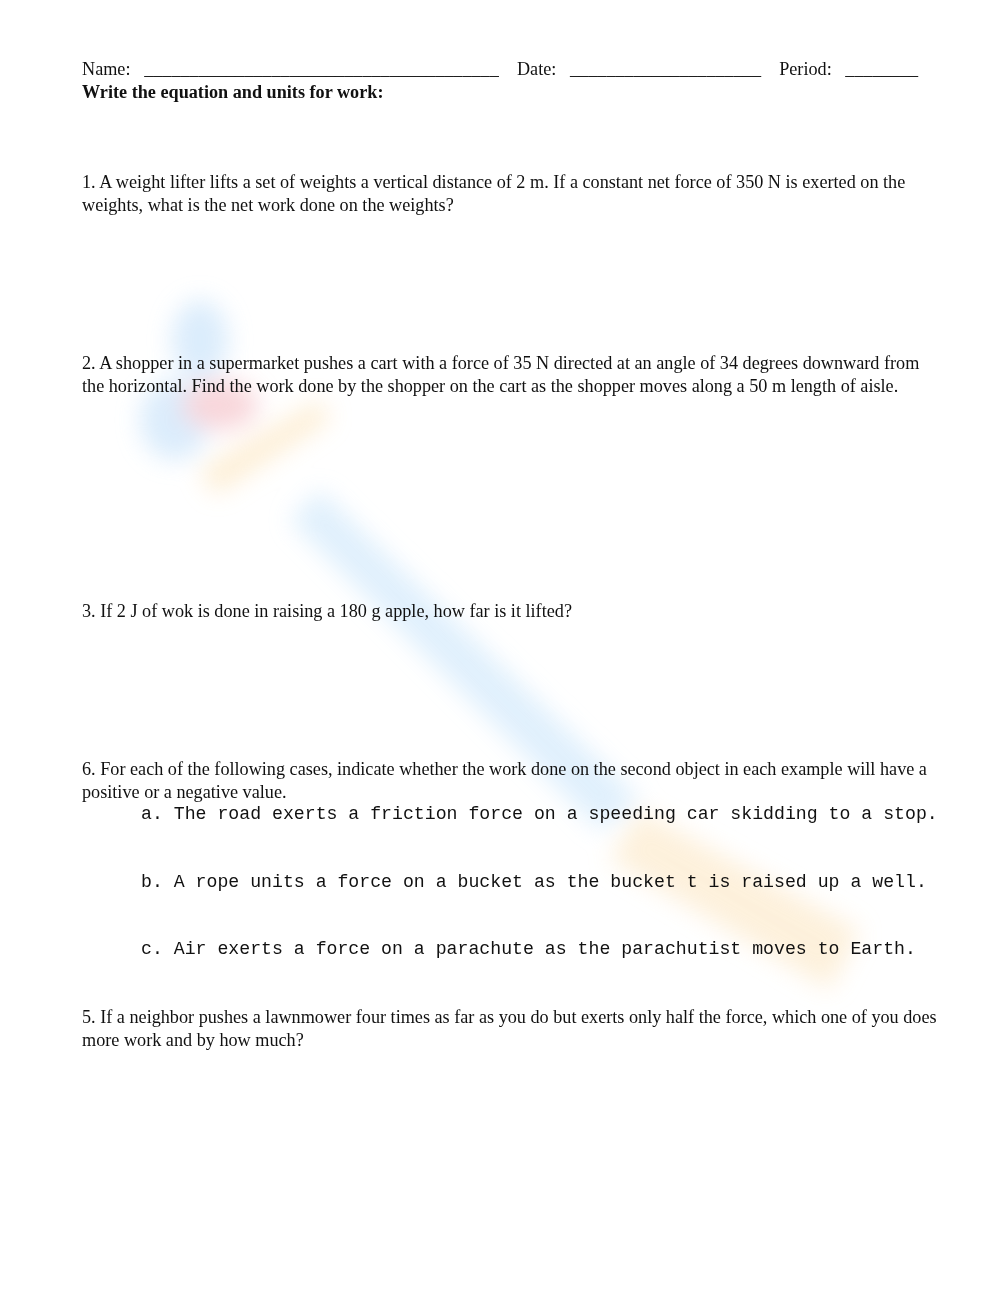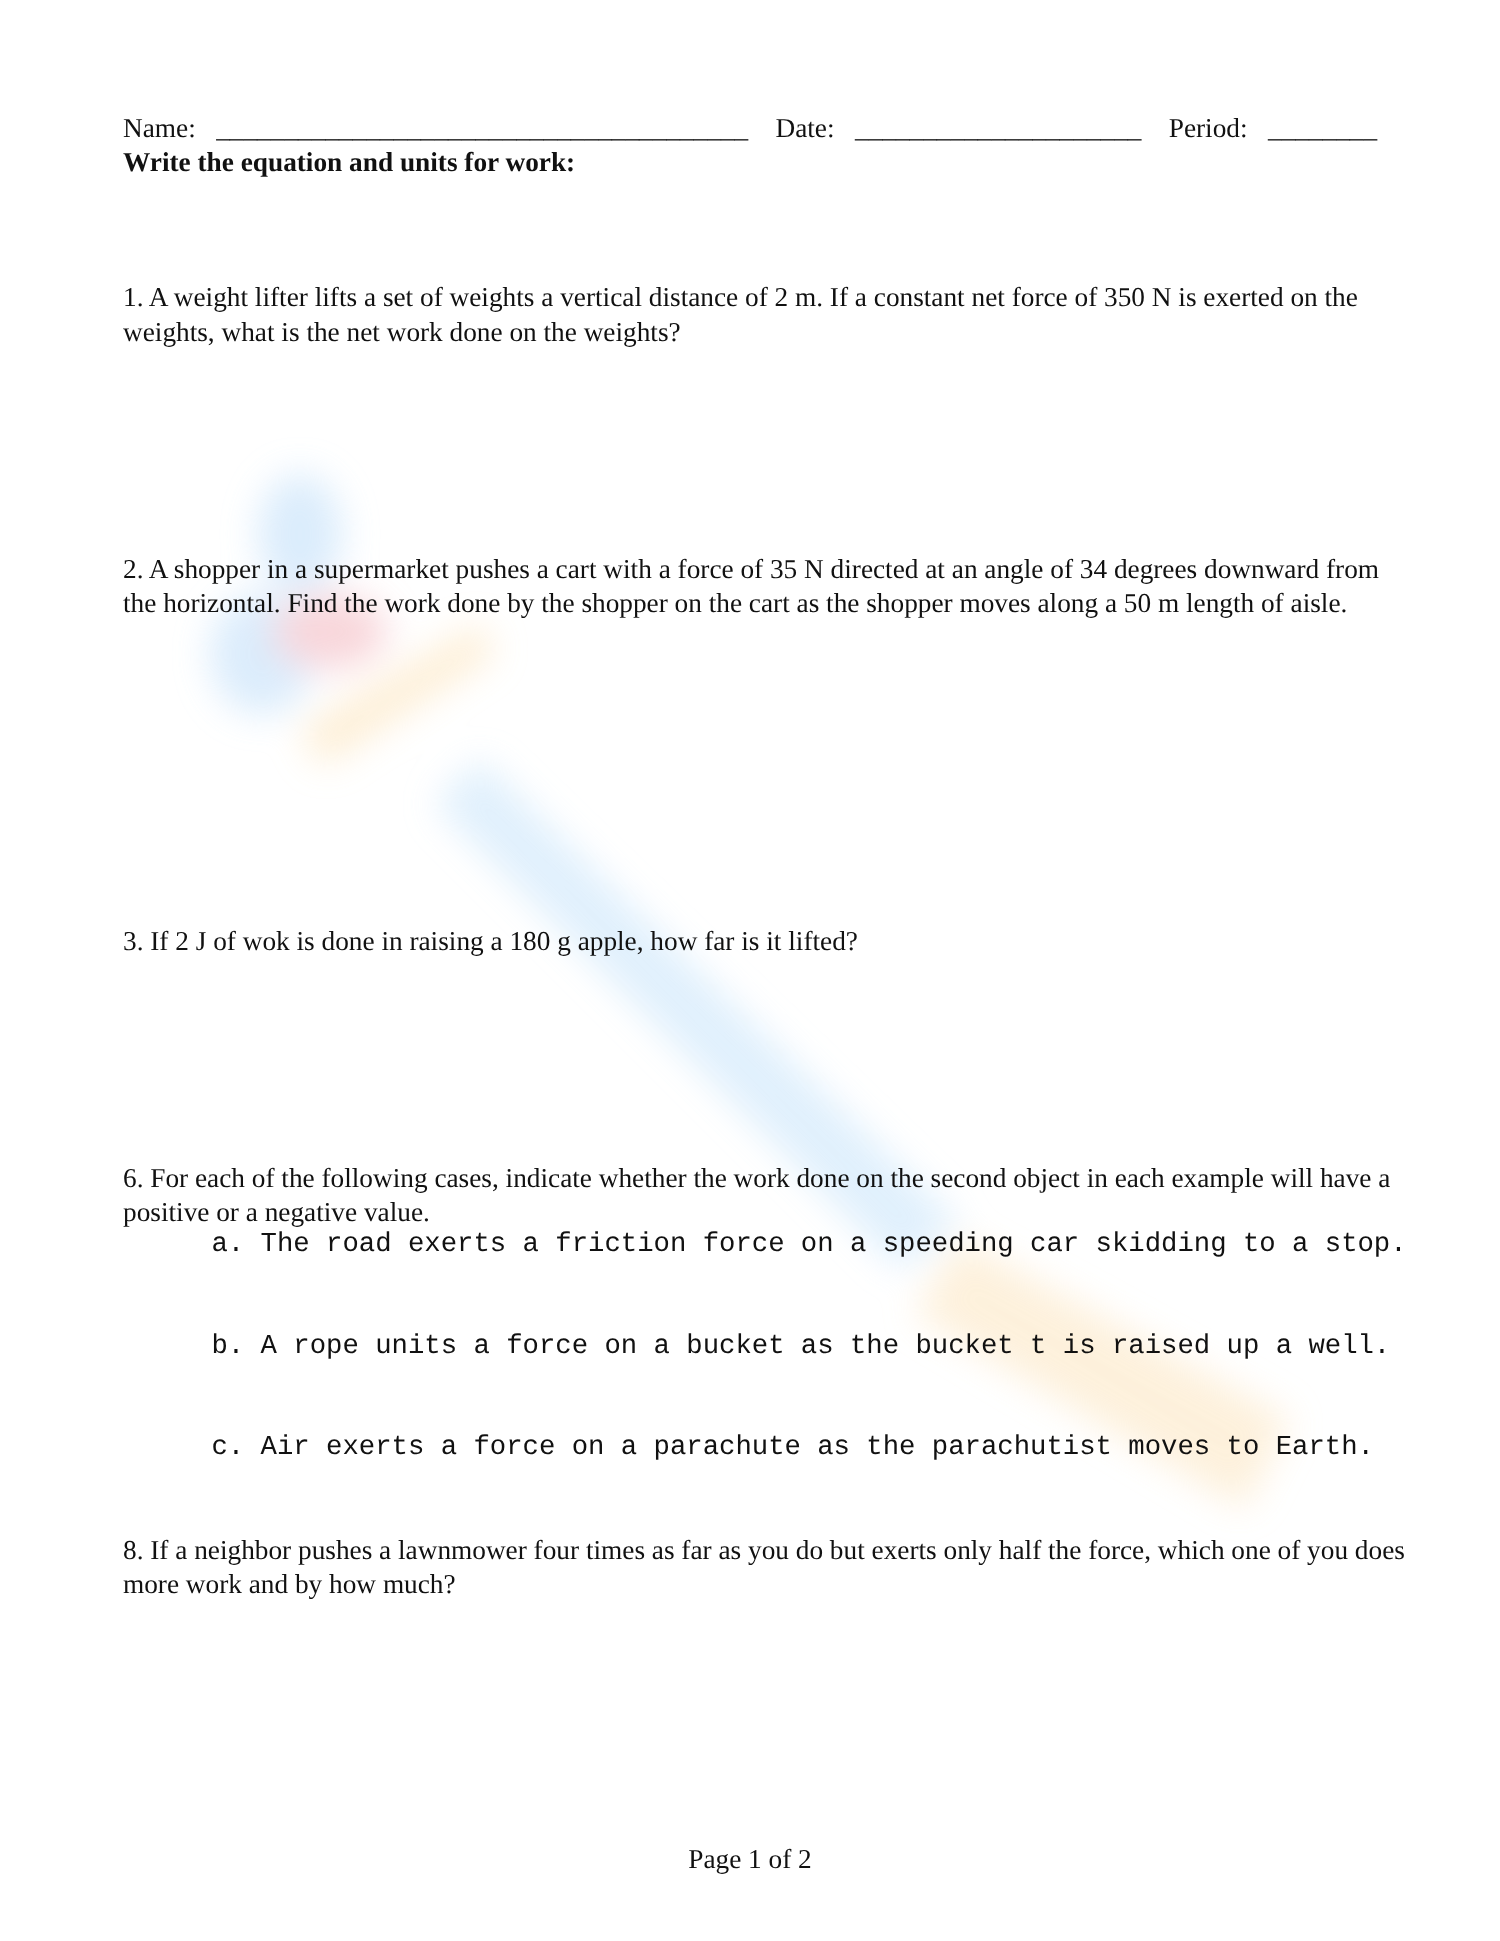--- a/index.html
+++ b/index.html
@@ -10,21 +10,21 @@
     body {
       width: 1000px;
       height: 1294px;
       position: relative;
       overflow: hidden;
       font-family: "Liberation Serif", "DejaVu Serif", serif;
       color: #111111;
     }
     .page {
       position: absolute;
-      left: 0; top: 16px;
+      left: 0; top: 0;
       width: 1000px;
       height: 996px;
     }
     .watermark {
       position: absolute;
       left: 0; top: 0;
       width: 1000px;
       height: 1294px;
       pointer-events: none;
       z-index: 0;
@@ -107,17 +107,16 @@
 
     <div class="para" style="top:294px;">2.  A shopper in a supermarket pushes a cart with a force of 35 N directed at an angle of 34 degrees downward from the horizontal.  Find the work done by the shopper on the cart as the shopper moves along a 50 m length of aisle.</div>
 
     <div class="para" style="top:542px;">3.  If 2 J of wok is done in raising a 180 g apple, how far is it lifted?</div>
 
     <div class="para" style="top:700px;">6.  For each of the following cases, indicate whether the work done on the second object in each example will have a positive or a negative value.</div>
     <div class="sub" style="top:745px;">a. The road exerts a friction force on a speeding car skidding to a stop.</div>
     <div class="sub" style="top:813px;">b. A rope units a force on a bucket as the bucket t is raised up a well.</div>
     <div class="sub" style="top:880px;">c. Air exerts a force on a parachute as the parachutist moves to Earth.</div>
 
-    <div class="para" style="top:948px;">8.  If a neighbor pushes a lawnmower four times as far as you do but exerts only half the force, which one of you does more work and by how much?</div>
+    <div class="para" style="top:948px;">5.  If a neighbor pushes a lawnmower four times as far as you do but exerts only half the force, which one of you does more work and by how much?</div>
   </div>
 
-  <div class="footer">Page 1 of 2</div>
 </div>
 
 </body></html>

